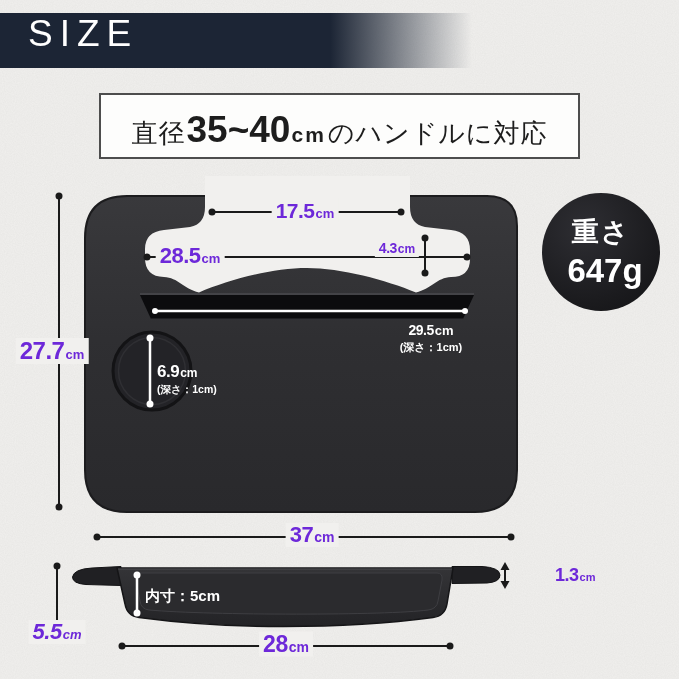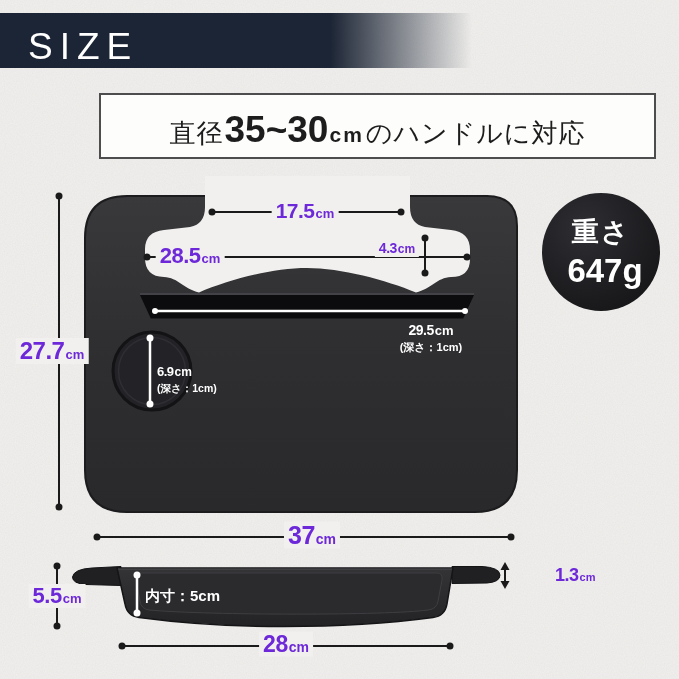--- a/index.html
+++ b/index.html
@@ -3,25 +3,25 @@
 <meta charset="utf-8">
 <style>
   html,body{margin:0;padding:0;}
   body{width:679px;height:679px;font-family:"Liberation Sans","DejaVu Sans",sans-serif;}
   .stage{position:relative;width:679px;height:679px;background:#f1f0ee;overflow:hidden;}
   .noise{position:absolute;inset:0;z-index:0;pointer-events:none;}
 
   
   .banner{position:absolute;left:0;top:13px;width:472px;height:55px;z-index:2;
     background:linear-gradient(90deg,#1c2535 0%,#1c2535 70%,rgba(28,37,53,0) 100%);
-    display:flex;align-items:flex-end;}
+    display:flex;align-items:flex-start;}
   .banner-title{color:#ffffff;font-size:37px;font-weight:500;letter-spacing:7px;margin-left:28px;}
 
   
-  .headline{position:absolute;left:99px;top:93px;width:557px;height:66px;z-index:2;
+  .headline{position:absolute;left:99px;top:93px;width:481px;height:66px;z-index:2;
     background:#fdfdfc;border:2px solid #4d4d4d;box-sizing:border-box;
     display:flex;align-items:baseline;justify-content:center;color:#1d1d1d;padding-top:14px;}
   .hl-t{font-size:26px;font-weight:500;letter-spacing:1px;}
   .hl-n{font-size:37px;font-weight:800;letter-spacing:0px;margin:0 1px;}
   .hl-u{font-size:21px;font-weight:700;letter-spacing:2px;margin-right:2px;}
 
   
   .art{position:absolute;inset:0;z-index:1;}
 
   
@@ -52,21 +52,21 @@
     </filter>
     <rect width="679" height="679" filter="url(#paper)"></rect>
   </svg>
 
   <div class="banner">
     <span class="banner-title">SIZE</span>
   </div>
 
   <div class="headline">
     <span class="hl-t">直径</span>
-    <span class="hl-n">35~30</span>
+    <span class="hl-n">35~40</span>
     <span class="hl-u">cm</span>
     <span class="hl-t">のハンドルに対応</span>
   </div>
 
   <svg class="art" width="679" height="679" viewBox="0 0 679 679">
     <defs>
       <linearGradient id="trayGrad" x1="0" y1="0" x2="0" y2="1">
         <stop offset="0" stop-color="#39393c"></stop>
         <stop offset="0.45" stop-color="#2f2f32"></stop>
         <stop offset="1" stop-color="#29292c"></stop>
@@ -193,30 +193,30 @@
 
   <div class="dim dim-white" style="left:371px;top:322px;width:120px;text-align:center;">
     <div>
       <span class="num" style="font-size:14px;">29.5</span><span class="unit" style="font-size:13px;">cm</span>
     </div>
     <div class="note" style="font-size:11px;margin-top:4px;">(深さ：1cm)</div>
   </div>
 
   <div class="dim dim-white" style="left:157px;top:363px;text-align:left;">
     <div>
-      <span class="num" style="font-size:13px;">6.9</span><span class="unit" style="font-size:12px;">cm</span>
+      <span class="num" style="font-size:17px;">6.9</span><span class="unit" style="font-size:12px;">cm</span>
     </div>
     <div class="note" style="font-size:10.5px;margin-top:4px;">(深さ：1cm)</div>
   </div>
 
   <div class="dim patch" style="left:312px;top:535px;">
-    <span class="num" style="font-size:25px;">37</span><span class="unit" style="font-size:14px;">cm</span>
-  </div>
-
-  <div class="dim patch" style="left:57px;top:596px;">
+    <span class="num" style="font-size:22px;">37</span><span class="unit" style="font-size:14px;">cm</span>
+  </div>
+
+  <div class="dim patch" style="left:57px;top:632px;font-style:italic;">
     <span class="num" style="font-size:22px;">5.5</span><span class="unit">cm</span>
   </div>
 
   <div class="dim dim-white" style="left:145px;top:588px;font-size:15px;">内寸：5cm</div>
 
   <div class="dim" style="left:511px;top:575px;transform:translate(0,-50%);margin-left:44px;">
     <span class="num" style="font-size:18px;">1.3</span><span class="unit" style="font-size:11px;">cm</span>
   </div>
 
   <div class="dim patch" style="left:286px;top:644px;">

